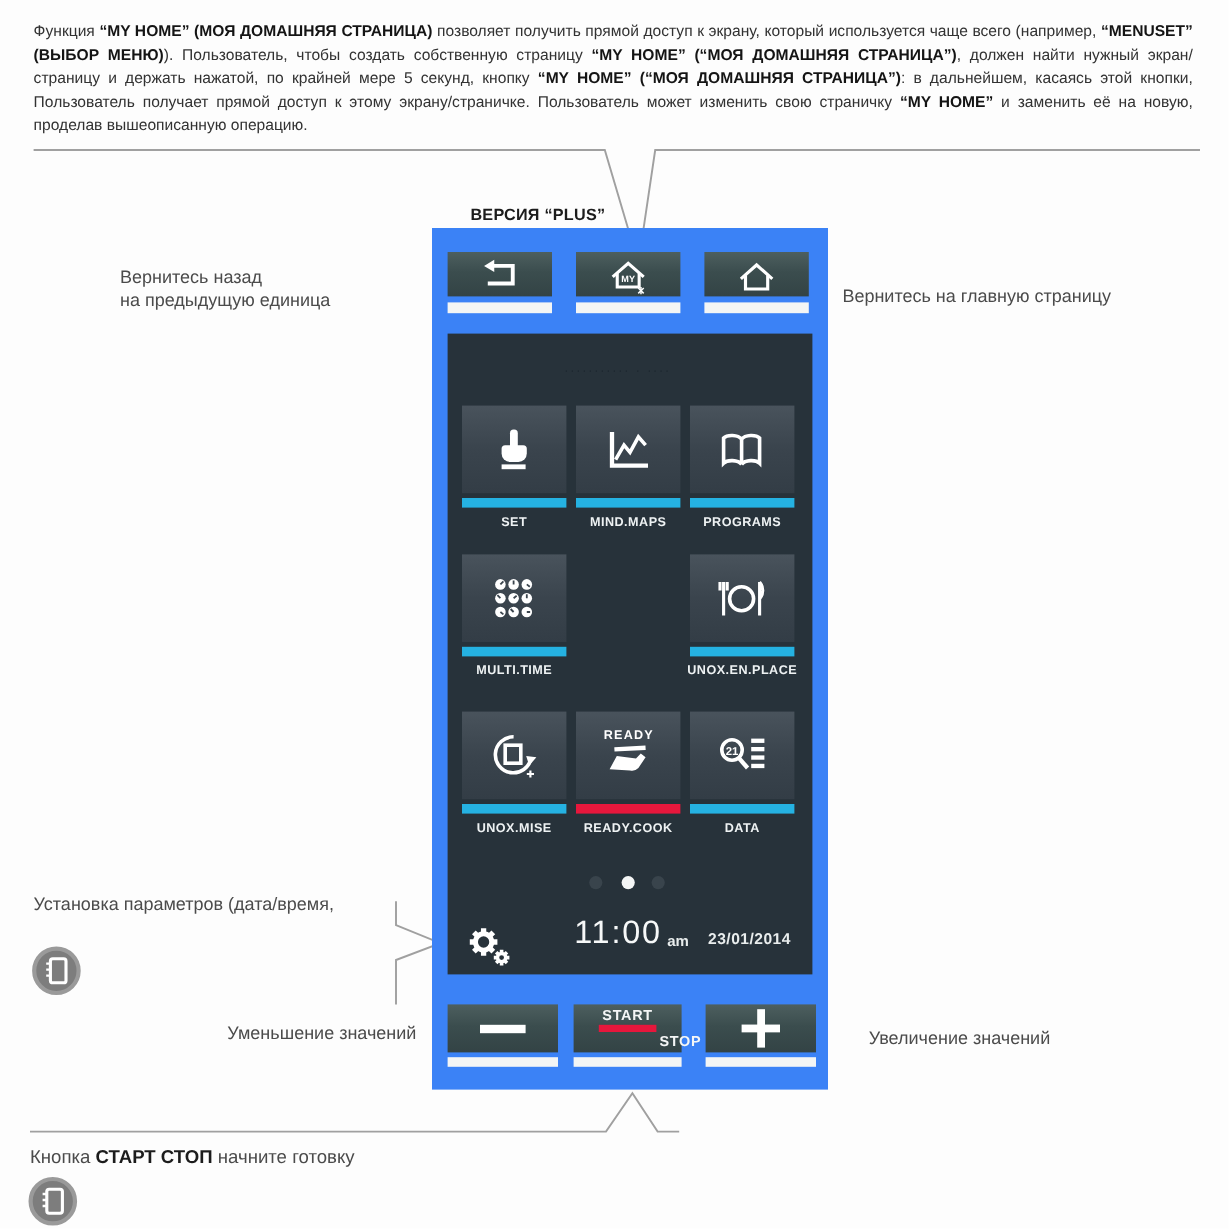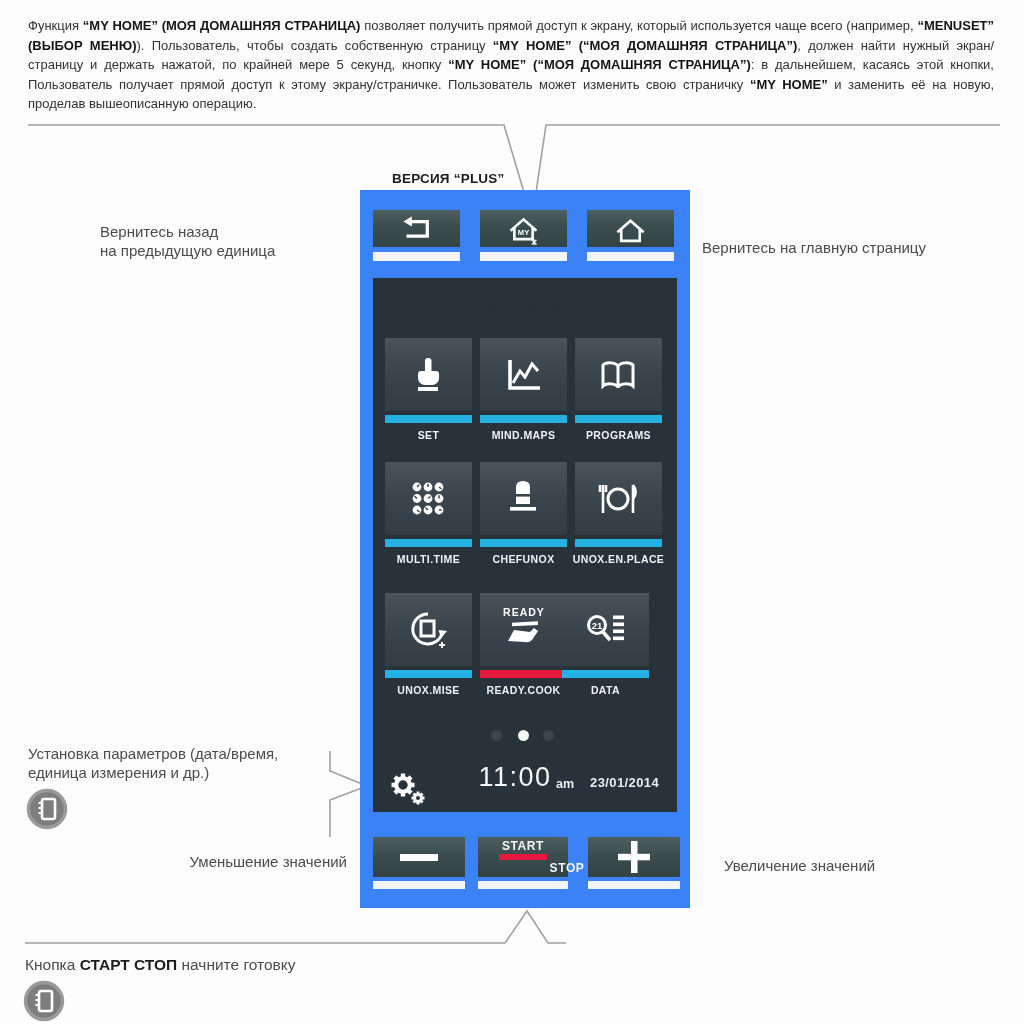--- a/index.html
+++ b/index.html
@@ -46,21 +46,20 @@
   <div class="abs version">ВЕРСИЯ “PLUS”</div>
 
   <div class="abs note" style="left:100px;top:222px;width:252px;text-align:left;">
     <div>Вернитесь назад</div>
     <div>на предыдущую единица</div>
   </div>
   <div class="abs note" style="left:702px;top:238px;">Вернитесь на главную страницу</div>
 
   <div class="abs note" style="left:28px;top:744px;width:310px;">
     <div>Установка параметров (дата/время,</div>
-    <div>единица измерения и др.)</div>
   </div>
 
   <svg class="abs" style="left:26px;top:788px;" width="42" height="42" viewBox="0 0 42 42">
     <circle cx="21" cy="21" r="18.5" fill="#7d7d7d" stroke="#9a9a9a" stroke-width="3.5"></circle>
     <rect x="16" y="11" width="13" height="20" rx="2" fill="none" stroke="#ffffff" stroke-width="2.6"></rect>
     <g stroke="#ffffff" stroke-width="2">
       <line x1="12.5" y1="15" x2="16" y2="15"></line>
       <line x1="12.5" y1="20" x2="16" y2="20"></line>
       <line x1="12.5" y1="25" x2="16" y2="25"></line>
     </g>
@@ -175,31 +174,20 @@
             <line x1="13" y1="35" x2="15.5" y2="37"></line>
               <line x1="24" y1="35" x2="21.5" y2="32.5"></line>
               <line x1="35" y1="35" x2="37.8" y2="35"></line>
           </g>
         </svg>
       </div>
       <div class="abs cbar" style="background: rgb(37, 178, 226);"></div>
       <div class="abs tile-label">MULTI.TIME</div>
     </div>
 
-    <div class="abs" style="left:120px;top:272px;width:87px;height:105px;">
-      <div class="abs tilebtn" style="left:0;top:0;width:87px;height:73px;">
-        <svg class="abs" style="left:19px;top:13px;" width="48" height="48" viewBox="0 0 48 48">
-          <path d="M17 29 L17 12 Q17 6 24 6 Q31 6 31 12 L31 29 Z" fill="#fff"></path>
-          <rect x="17" y="19" width="14" height="2.6" fill="#3a444d"></rect>
-          <rect x="11" y="32" width="26" height="3.6" fill="#fff"></rect>
-        </svg>
-      </div>
-      <div class="abs cbar" style="background: rgb(37, 178, 226);"></div>
-      <div class="abs tile-label">CHEFUNOX</div>
-    </div>
 
     <div class="abs" style="left:215px;top:272px;width:87px;height:105px;">
       <div class="abs tilebtn" style="left:0;top:0;width:87px;height:73px;">
         <svg class="abs" style="left:19px;top:13px;" width="48" height="48" viewBox="0 0 48 48">
           <circle cx="24" cy="24" r="10" fill="none" stroke="#fff" stroke-width="3"></circle>
           <g stroke="#fff" stroke-width="2.6" fill="none">
             <line x1="9" y1="10" x2="9" y2="38"></line>
             <line x1="6" y1="10" x2="6" y2="17"></line>
             <line x1="12" y1="10" x2="12" y2="17"></line>
             <line x1="39" y1="10" x2="39" y2="38"></line>
@@ -232,21 +220,21 @@
         <svg class="abs" style="left:19px;top:10px;" width="48" height="52" viewBox="0 0 48 52">
           <text x="25" y="13" font-size="10.5" font-weight="bold" fill="#fff" text-anchor="middle" letter-spacing="1">READY</text>
           <rect x="13" y="19" width="26" height="3.6" fill="#fff" transform="rotate(-3 26 21)"></rect>
           <path d="M9 38 L15 27 L31 29 L35 25 L39 28 L33 37 Q30 40 26 39 Z" fill="#fff"></path>
         </svg>
       </div>
       <div class="abs cbar" style="background: rgb(230, 23, 60);"></div>
       <div class="abs tile-label">READY.COOK</div>
     </div>
 
-    <div class="abs" style="left:202px;top:403px;width:87px;height:105px;">
+    <div class="abs" style="left:215px;top:403px;width:87px;height:105px;">
       <div class="abs tilebtn" style="left:0;top:0;width:87px;height:73px;">
         <svg class="abs" style="left:19px;top:13px;" width="48" height="48" viewBox="0 0 48 48">
           <circle cx="16" cy="19" r="8.5" fill="none" stroke="#fff" stroke-width="3"></circle>
           <line x1="22" y1="26" x2="29" y2="34" stroke="#fff" stroke-width="3.6"></line>
           <text x="16" y="23" font-size="9.5" font-weight="bold" fill="#fff" text-anchor="middle">21</text>
           <g fill="#fff">
             <rect x="32" y="9.5" width="11" height="3.6"></rect>
             <rect x="32" y="16.5" width="11" height="3.6"></rect>
             <rect x="32" y="23.5" width="11" height="3.6"></rect>
             <rect x="32" y="30.5" width="11" height="3.6"></rect>

